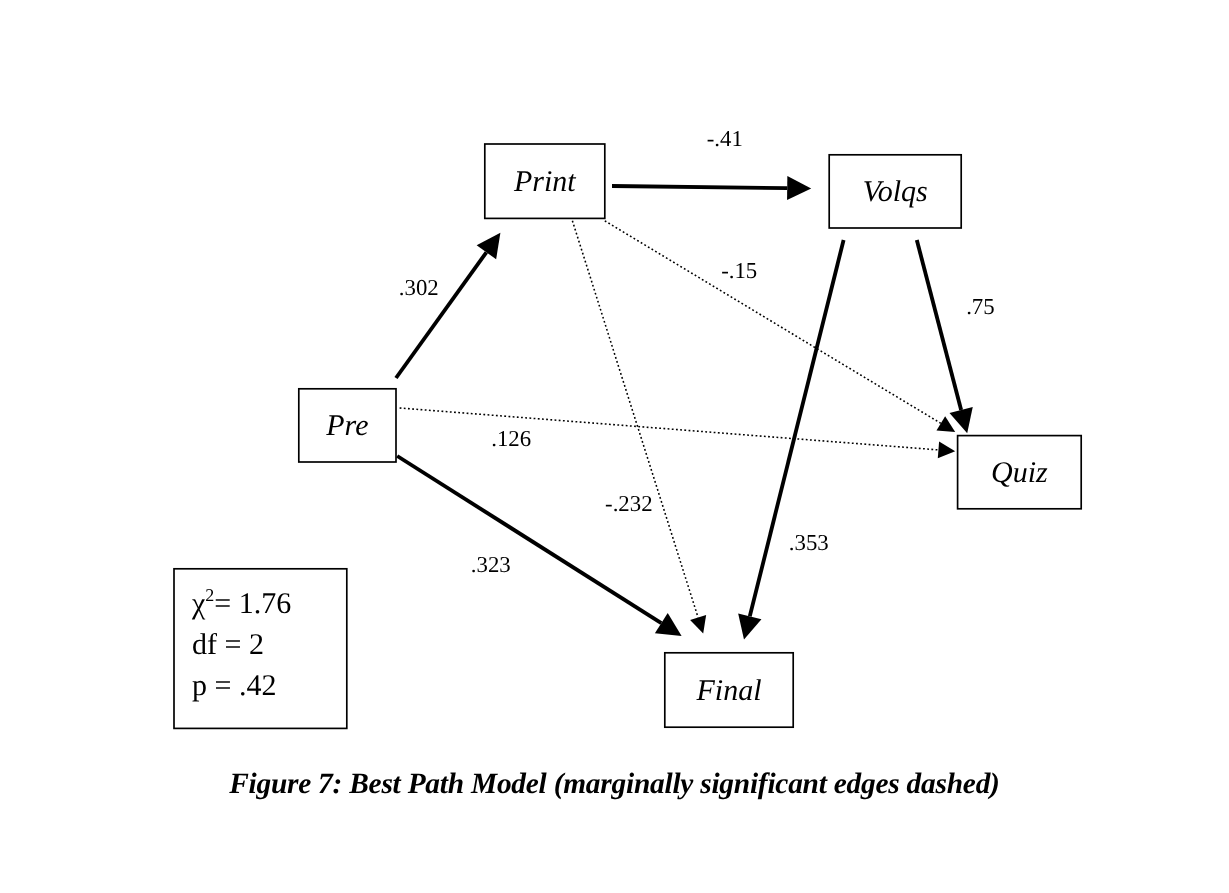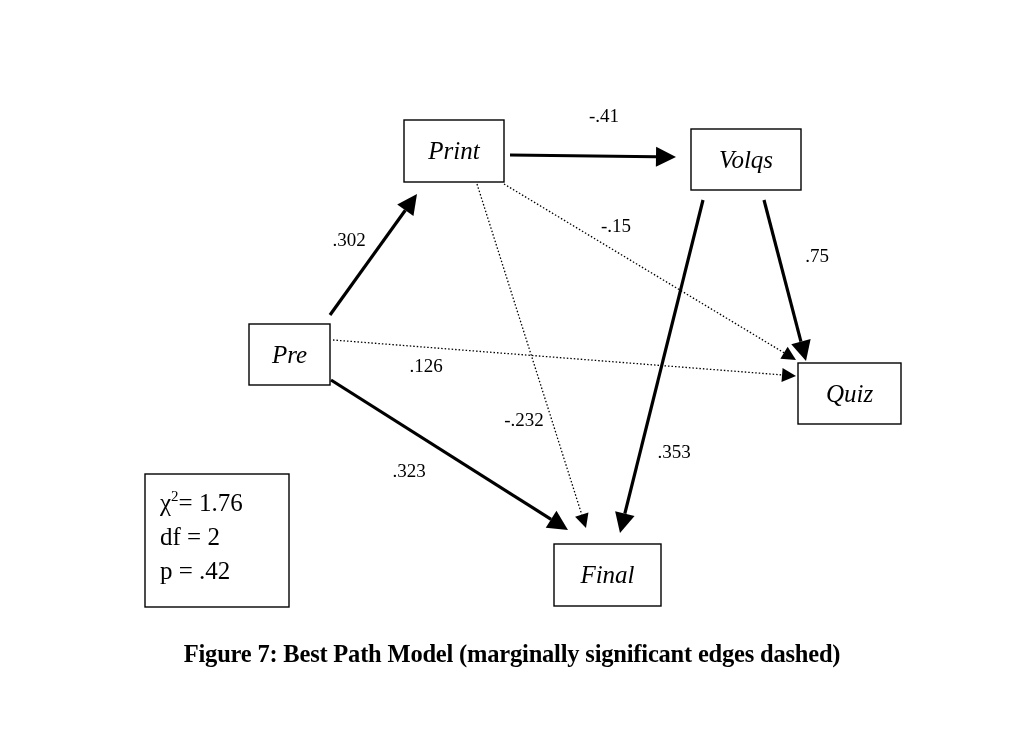--- a/index.html
+++ b/index.html
@@ -7,21 +7,21 @@
     #canvas { position: absolute; left: 0; top: 0; }
     .node-rect { fill: #ffffff; stroke: #000; stroke-width: 1.4; }
     .node-text { font-family: "Liberation Serif", "DejaVu Serif", serif; font-style: italic; font-size: 25px; fill: #000; }
     .edge-solid { stroke: #000; stroke-width: 3.2; fill: none; }
     .edge-dashed { stroke: #000; stroke-width: 1.3; stroke-dasharray: 1.5 2; fill: none; }
     .arrowhead { fill: #000; }
     .edge-label { font-family: "Liberation Serif", "DejaVu Serif", serif; font-size: 19px; fill: #000; }
     .stats-rect { fill: #fff; stroke: #000; stroke-width: 1.4; }
     .stats-text { font-family: "Liberation Serif", "DejaVu Serif", serif; font-size: 25px; fill: #000; }
     .stats-sup { font-size: 15px; }
-    #caption { position: absolute; left: 0; width: 1024px; top: 640px; text-align: center; font-family: "Liberation Serif", "DejaVu Serif", serif; font-weight: bold; font-size: 24.5px; letter-spacing: -0.2px; }
+    #caption { position: absolute; left: 0; width: 1024px; top: 640px; text-align: center; font-family: "Liberation Serif", "DejaVu Serif", serif; font-weight: bold; font-size: 24.5px; letter-spacing: -0.2px; font-style: italic; }
   </style>
 </head>
 <body>
 
 <svg id="canvas" width="1024" height="744" xmlns="http://www.w3.org/2000/svg">
   <g id="edges-layer">
       <g>
         <line x1="510" y1="155" x2="656.0014514314762" y2="156.75905363170455" class="edge-solid"></line>
         <polygon points="676,157 655.8809782473285,166.75832791596645 656.1219246156239,146.75977934744265" class="arrowhead"></polygon>
       </g>

